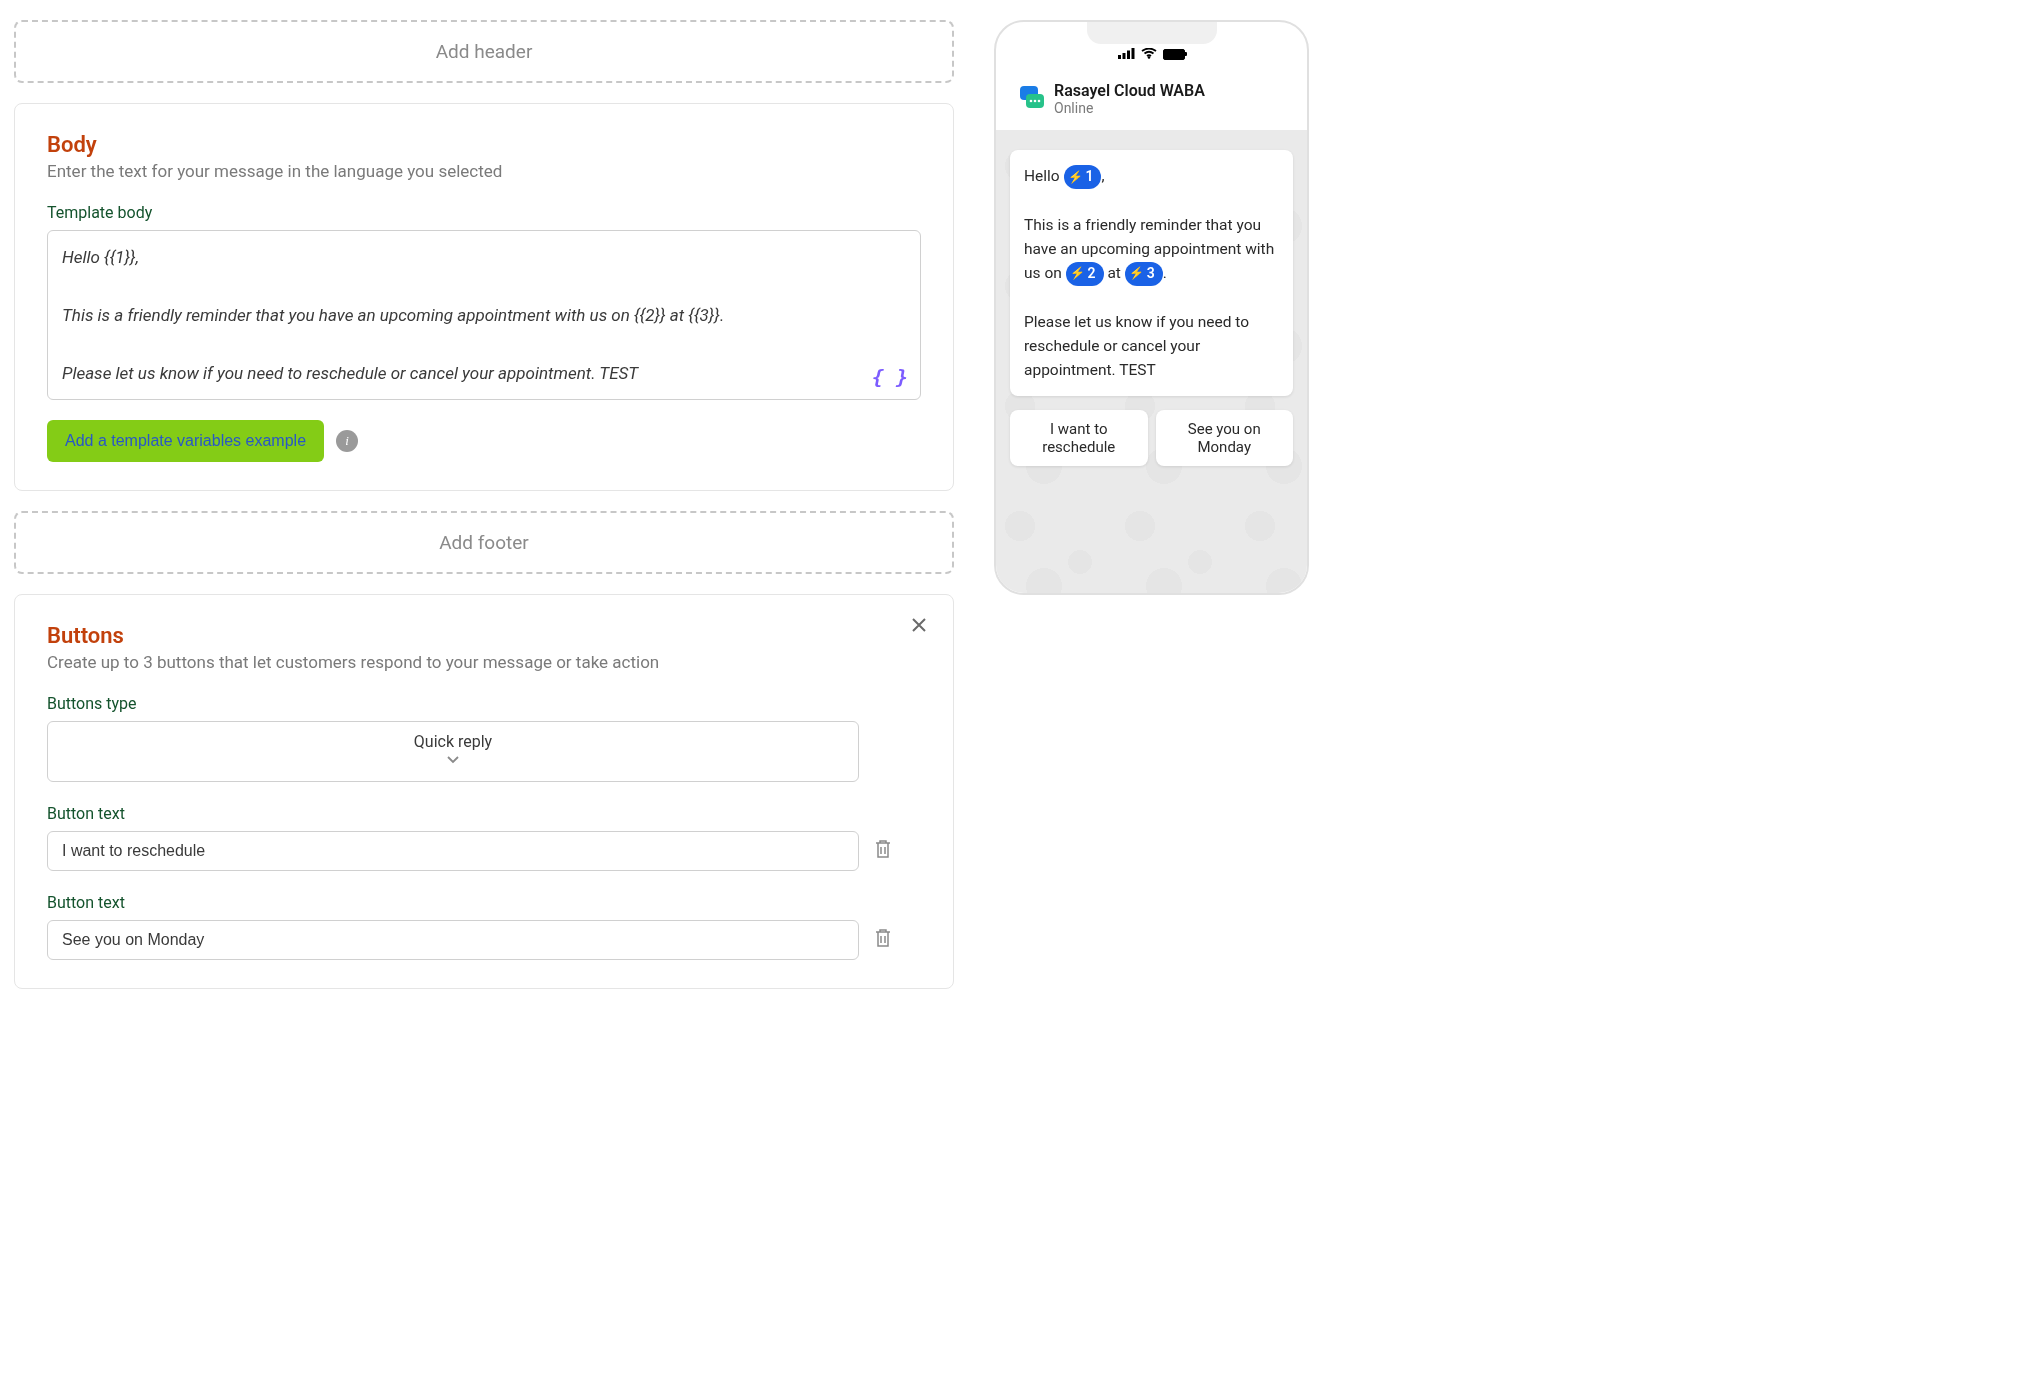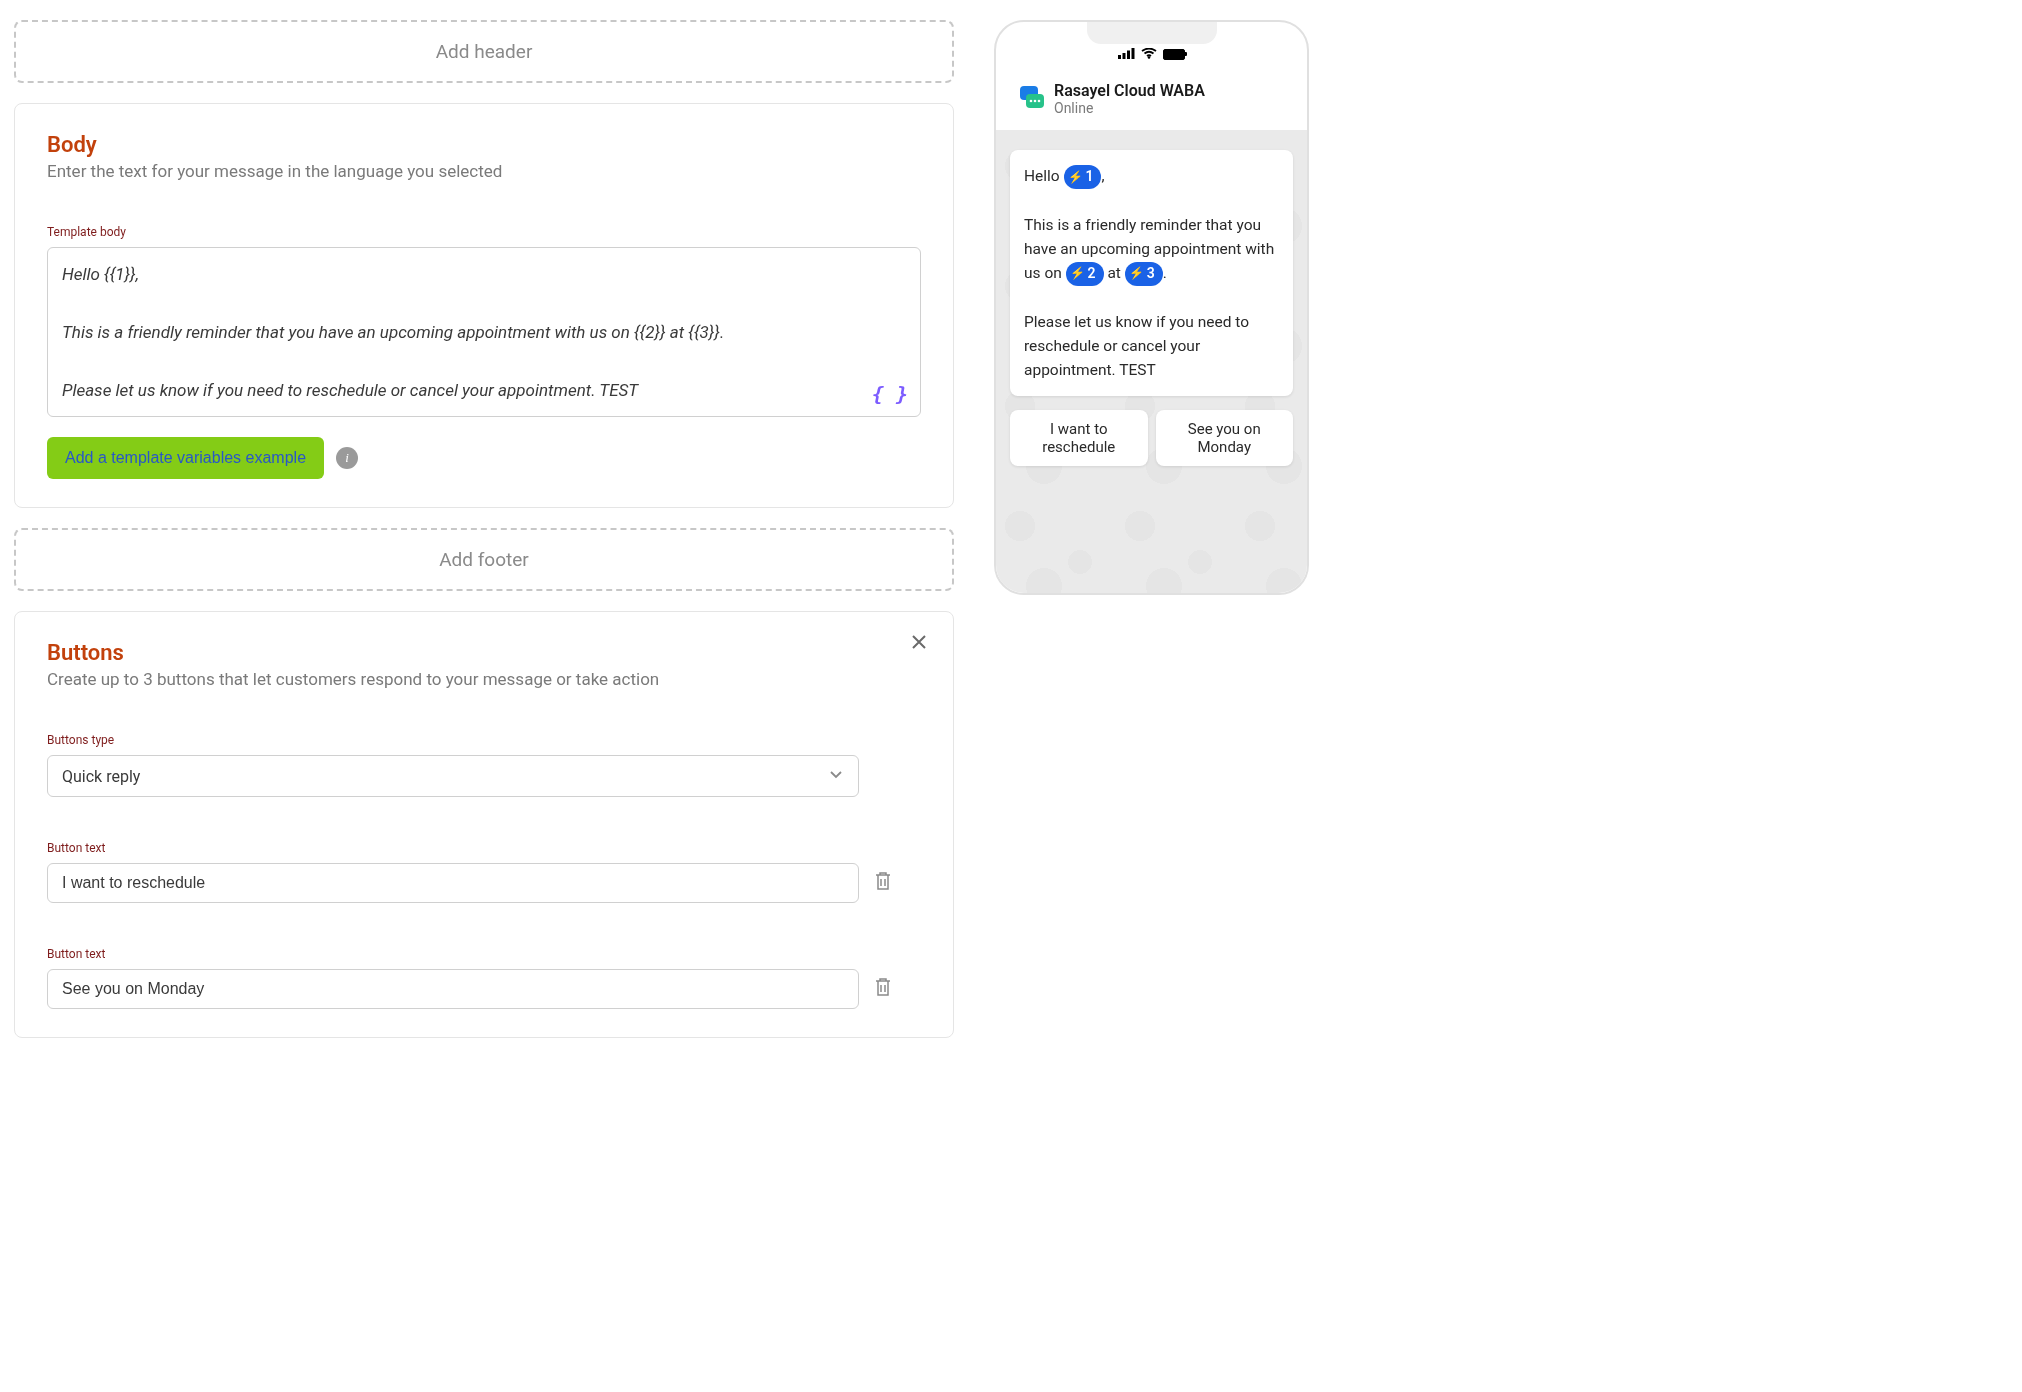--- a/index.html
+++ b/index.html
@@ -40,24 +40,23 @@
       margin-bottom: 4px;
     }
 
     .card-subtitle {
       font-size: 17px;
       color: #7a7a7a;
       margin-bottom: 22px;
     }
 
     .field-label {
-      font-size: 12px;
-      color: #7f1d1d;
+      font-size: 16px;
+      color: #14532d;
       margin-bottom: 8px;
-      margin-top: 44px;
     }
 
     .textarea-wrapper {
       border: 1px solid #d0d0d0;
       border-radius: 6px;
       padding: 12px 14px;
       position: relative;
       min-height: 150px;
       font-style: italic;
     }
@@ -340,21 +339,21 @@
       <svg width="20" height="20" viewBox="0 0 20 20">
           <path d="M4 4 L16 16 M16 4 L4 16" stroke="currentColor" stroke-width="2" fill="none"></path>
         </svg>
     </span>
 
     <div class="card-title">Buttons</div>
     <div class="card-subtitle">Create up to 3 buttons that let customers respond to your message or take action</div>
 
     <div class="field-group">
       <div class="field-label">Buttons type</div>
-      <div class="select" style="max-width:812px;">
+      <div class="select" style="max-width:812px;flex-direction:column;">
         <span>Quick reply</span>
         <span class="chevron-down">
           <svg width="16" height="16" viewBox="0 0 16 16">
               <path d="M3 6 L8 11 L13 6" stroke="currentColor" stroke-width="1.8" fill="none"></path>
             </svg>
         </span>
       </div>
     </div>
 
     <div class="field-group">

